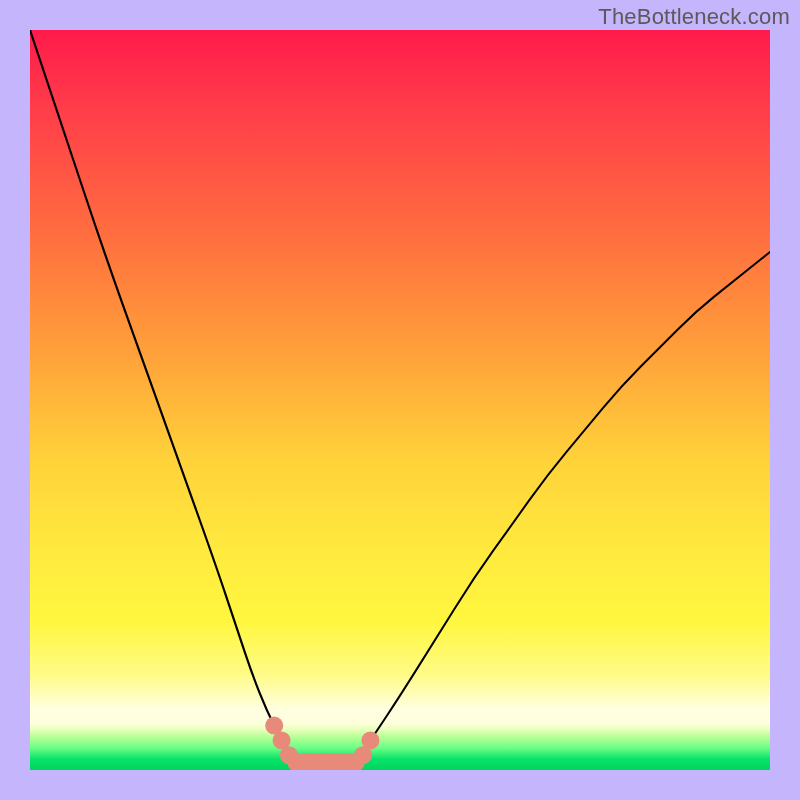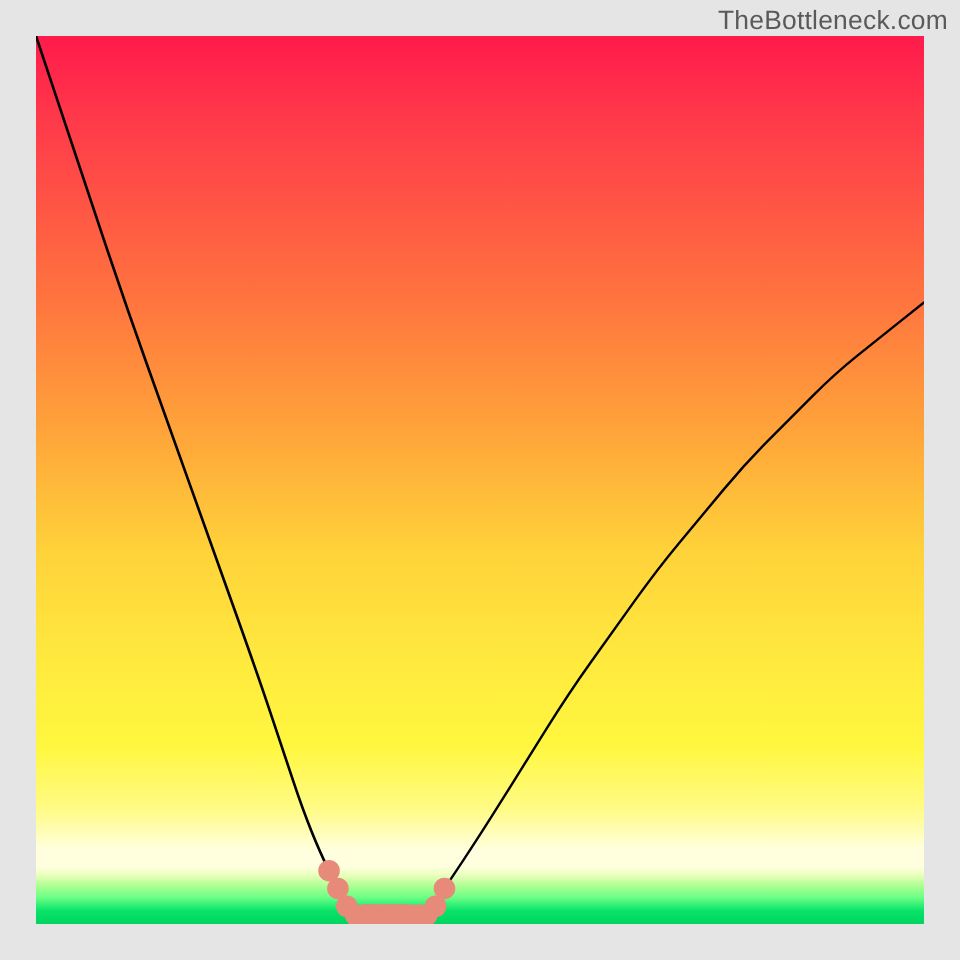--- a/index.html
+++ b/index.html
@@ -8,21 +8,21 @@
     width: 800px;
     height: 800px;
     background: #000;
     overflow: hidden;
     font-family: Arial, Helvetica, sans-serif;
   }
   .frame {
     position: relative;
     width: 800px;
     height: 800px;
-    background: #e5e5e5;
+    background: #c4b5fd;
   }
   .watermark {
     position: absolute;
     top: 4px;
     right: 10px;
     color: #5a5a5a;
     font-size: 22px;
     font-weight: 500;
     letter-spacing: 0.2px;
     z-index: 20;

